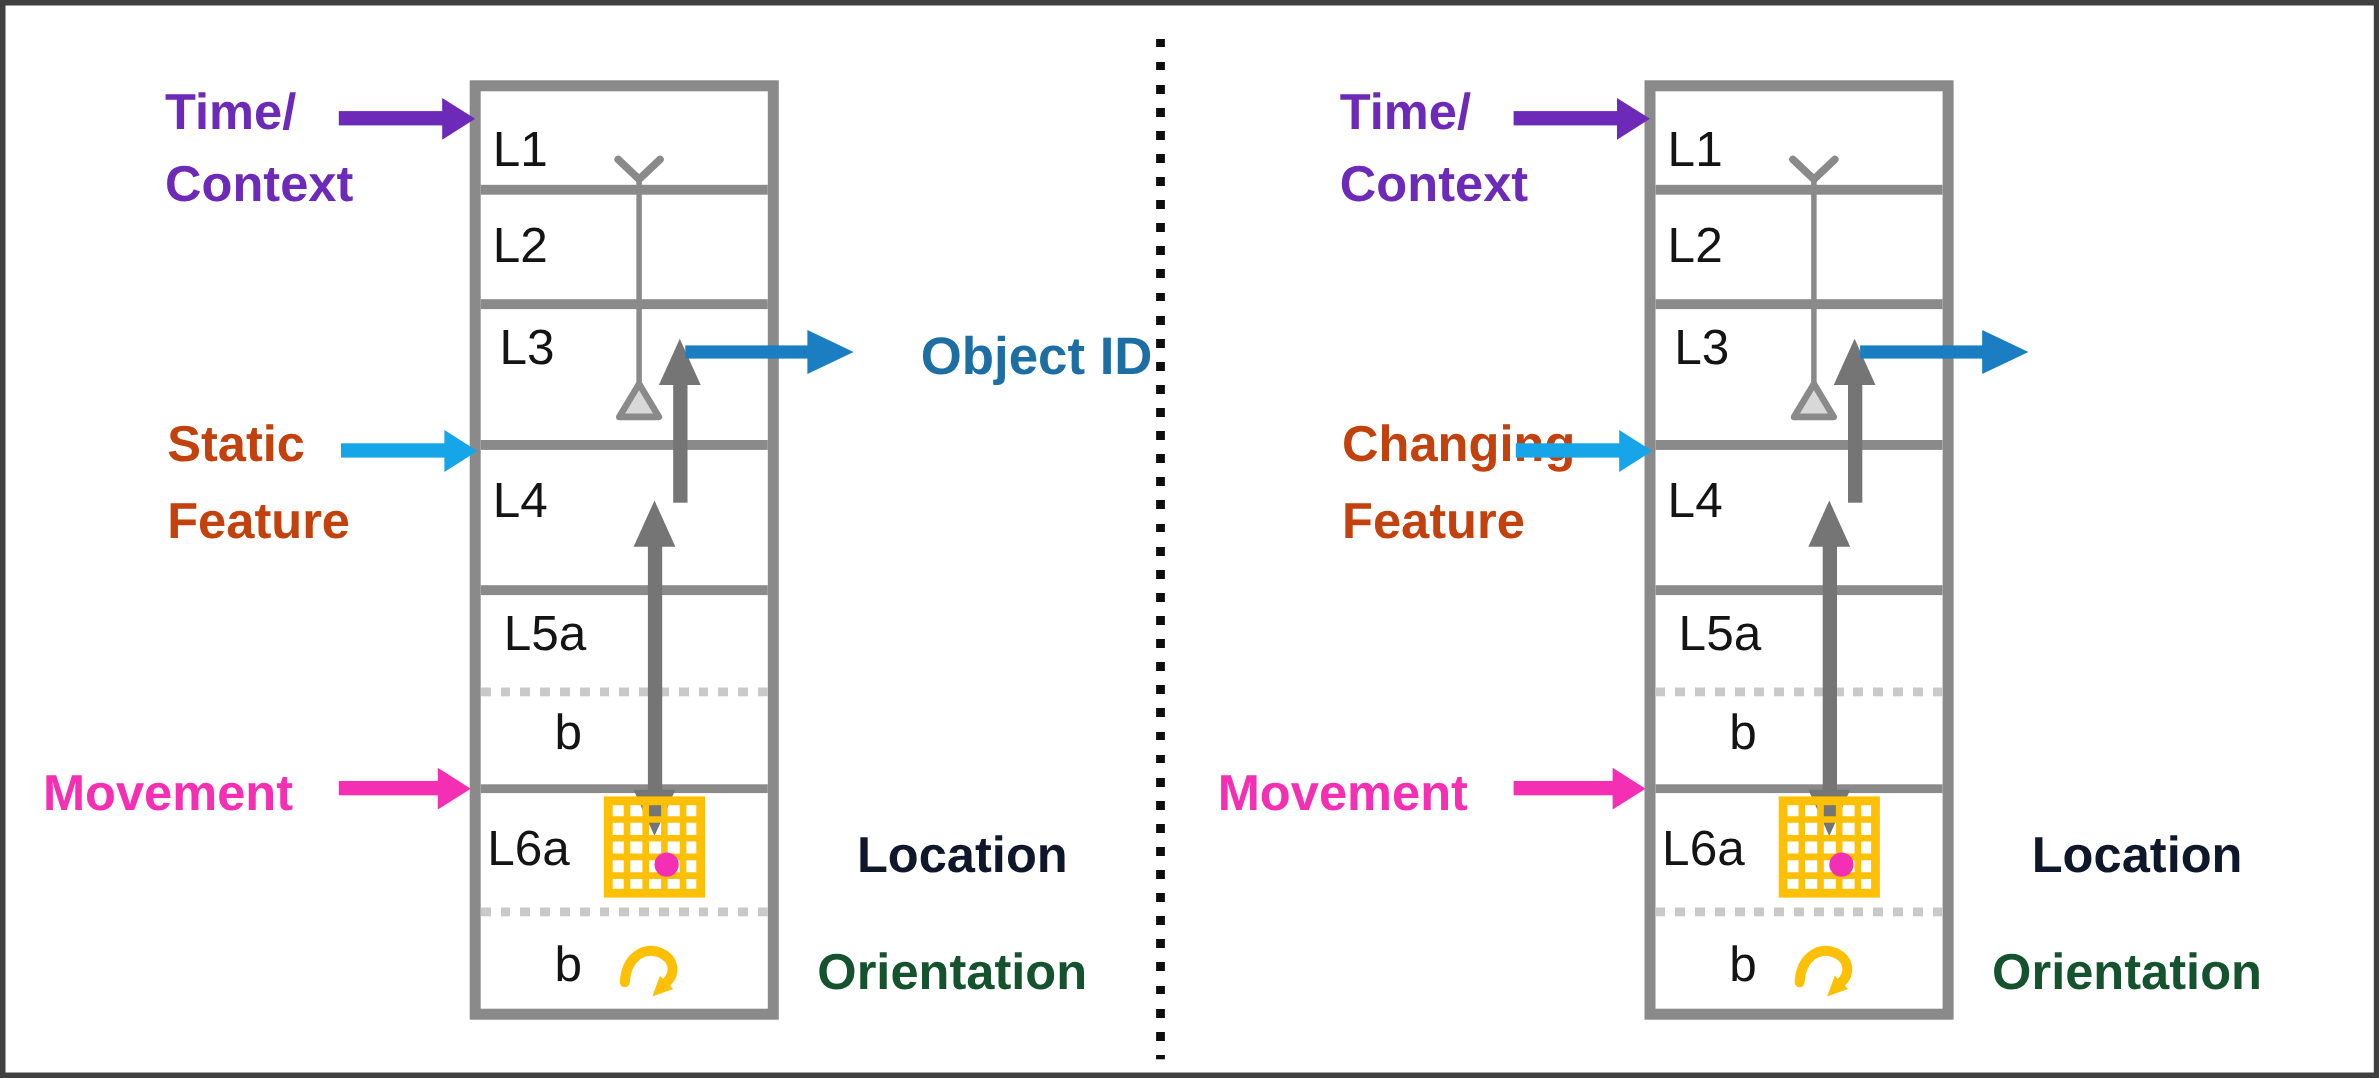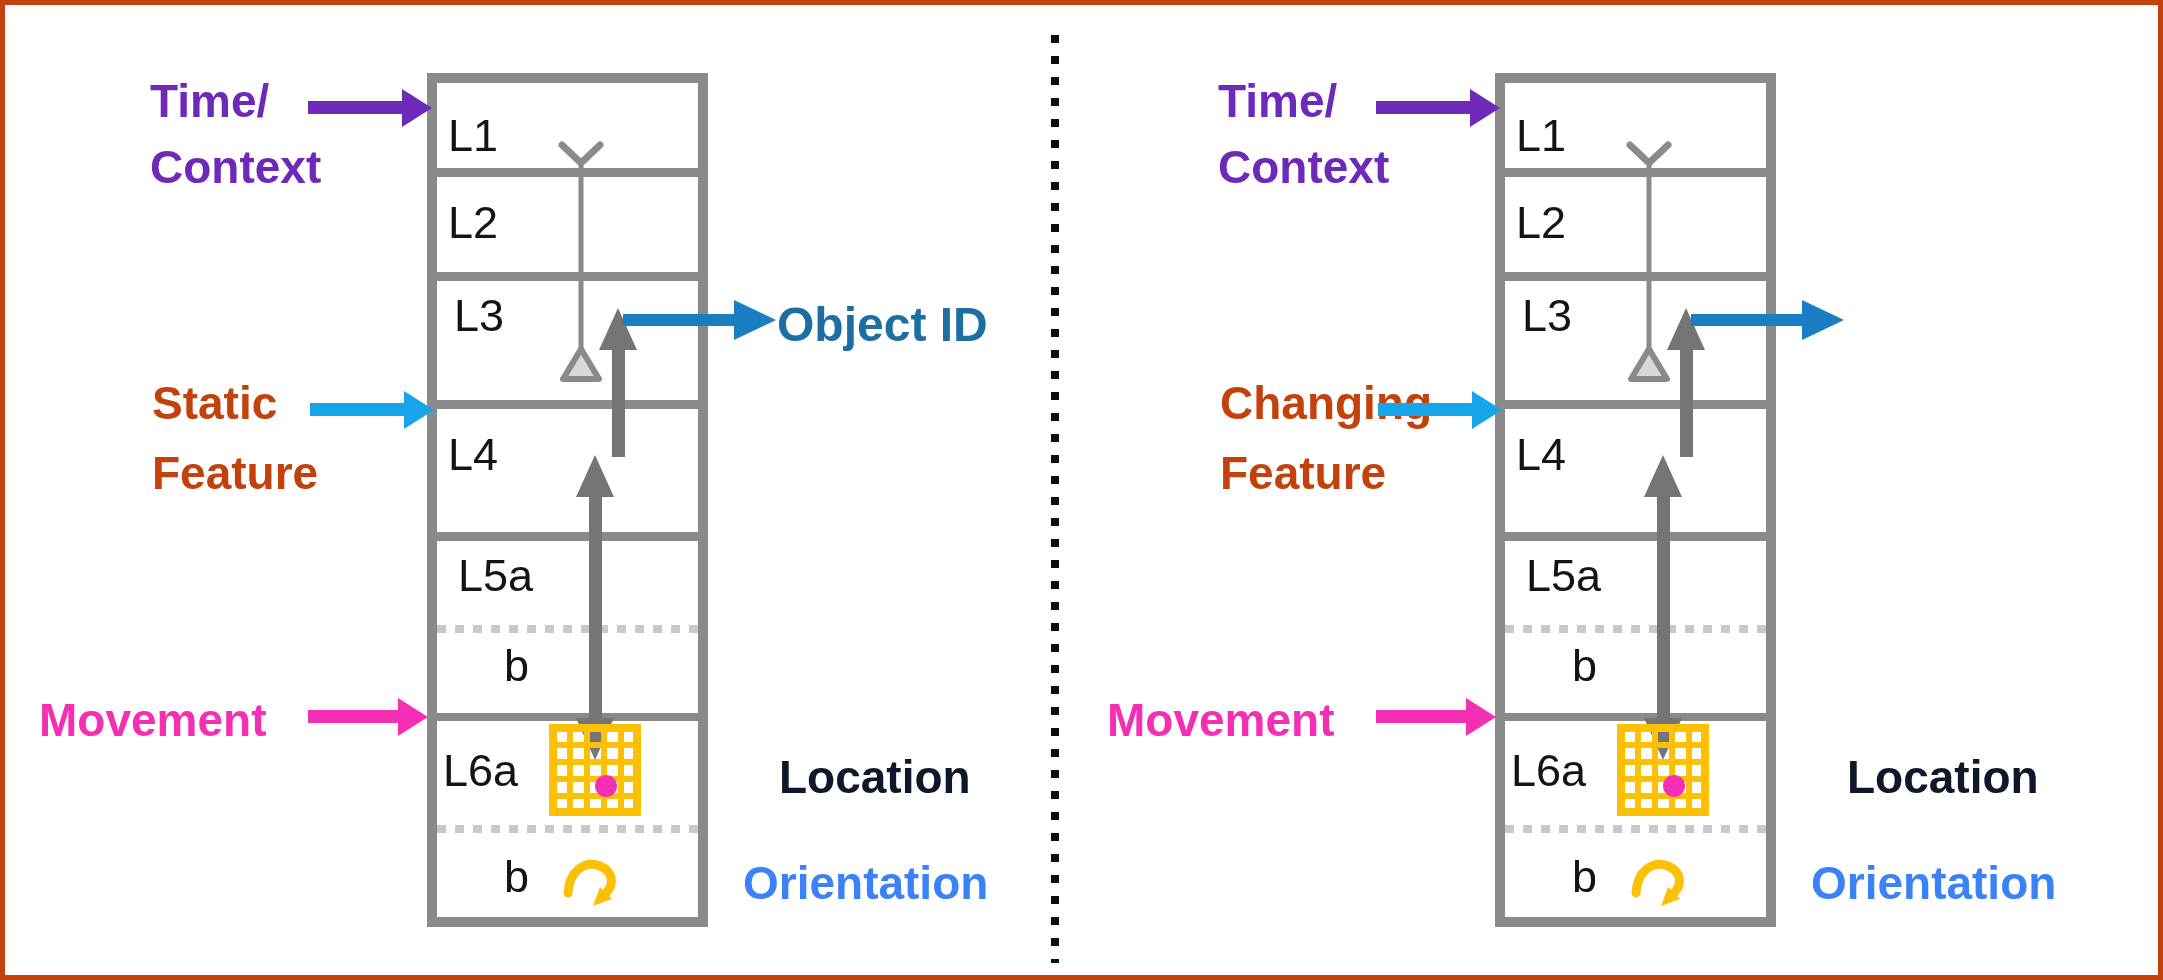--- a/index.html
+++ b/index.html
@@ -1,20 +1,20 @@
 <!DOCTYPE html>
 <html><head>
 <meta charset="utf-8">
 <style>
   html,body{margin:0;padding:0;background:#ffffff;}
   #stage{
     position:relative;
     width:2163px;height:980px;
     box-sizing:border-box;
-    border:5px solid #c2410c;
+    border:5px solid #404040;
     background:#ffffff;
     font-family:"Liberation Sans", sans-serif;
     overflow:hidden;
   }
   .panel{position:absolute;top:0;width:1095px;height:970px;}
   #panel-left{left:0;}
   #panel-right{left:1068px;}
 
   
   .col-box{
@@ -31,23 +31,23 @@
 
   .layer-label{position:absolute;font-size:45px;line-height:1;color:#141414;white-space:nowrap;}
   .ll-1{left:443px;top:108px;} .ll-2{left:443px;top:195px;} .ll-3{left:449px;top:288px;}
   .ll-4{left:443px;top:427px;} .ll-5a{left:453px;top:548px;} .ll-5b{left:499px;top:638px;}
   .ll-6a{left:438px;top:743px;} .ll-6b{left:499px;top:849px;}
 
   .ext-label{position:absolute;white-space:nowrap;}
   .time-label{left:145px;top:63px;font-size:46px;line-height:66px;font-weight:600;color:#6d2ab8;}
   .feature-label{left:147px;top:363px;font-size:46px;line-height:70px;font-weight:700;color:#c2410c;}
   .movement-label{left:34px;top:688px;font-size:46px;font-weight:600;color:#f42fb4;}
-  .output-label{left:772px;top:292px;font-size:48px;font-weight:700;color:#1d6fa3;}
+  .output-label{left:832px;top:292px;font-size:48px;font-weight:700;color:#1d6fa3;}
   .location-label{left:774px;top:745px;font-size:46px;font-weight:600;color:#0f172a;}
-  .orientation-label{left:738px;top:851px;font-size:46px;font-weight:600;color:#3b82f6;}
+  .orientation-label{left:738px;top:851px;font-size:46px;font-weight:600;color:#14532d;}
 
   .panel-svg{position:absolute;left:0;top:0;width:1095px;height:980px;pointer-events:none;}
 
   
   #separator{
     position:absolute;left:1046px;top:30px;width:8px;height:928px;
     background:repeating-linear-gradient(180deg,#0d0d0d 0 8px,transparent 8px 21px);
   }
 </style>
 </head>

